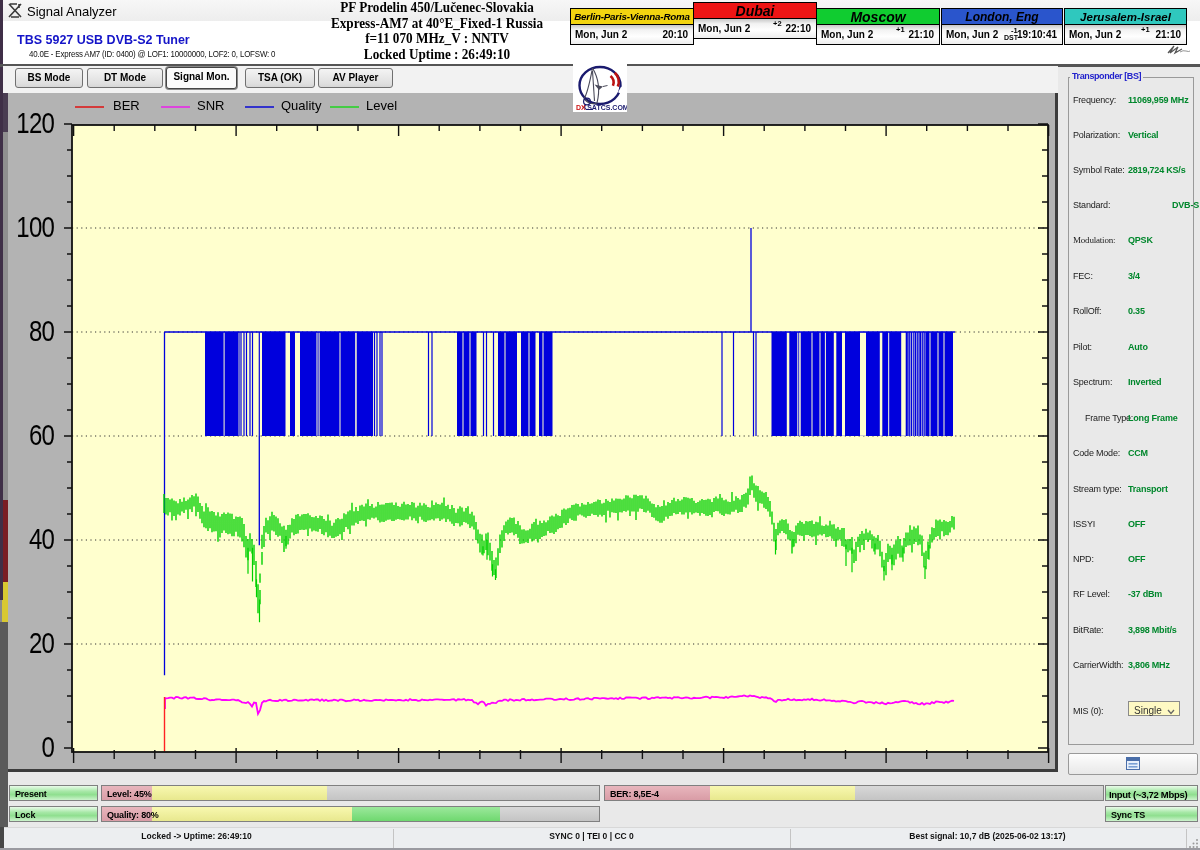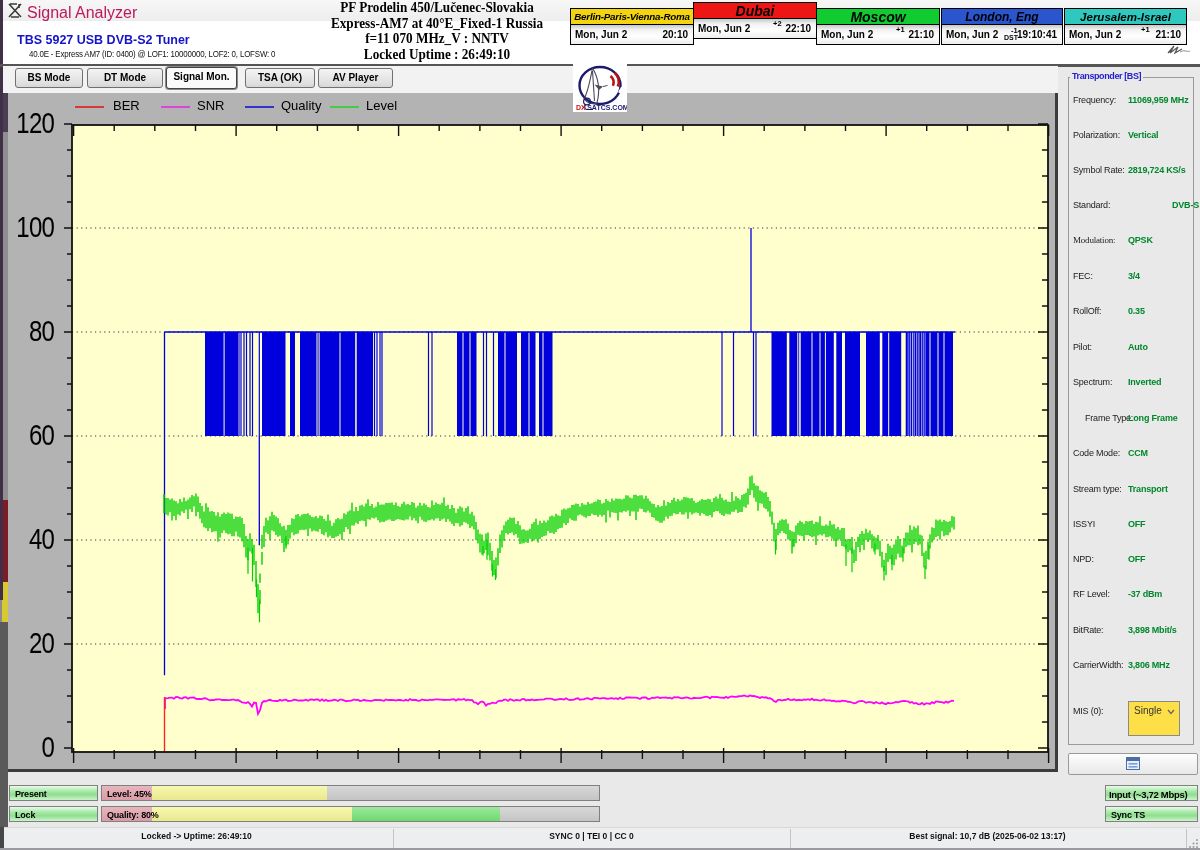--- a/index.html
+++ b/index.html
@@ -36,21 +36,21 @@
   <div class="abs" style="left:0;top:132px;width:8px;height:368px;background:#8f8f8f;"></div>
   <div class="abs" style="left:2px;top:500px;width:6px;height:82px;background:#7a1d24;"></div>
   <div class="abs" style="left:2px;top:582px;width:6px;height:40px;background:#d8c832;"></div>
   <div class="abs" style="left:0;top:622px;width:8px;height:228px;background:#5a5a5a;"></div>
   <div class="abs" style="left:0;top:0;width:3px;height:600px;background:#3f2f47;"></div>
 
   <div class="abs" style="left:3px;top:0;width:1197px;height:21px;background:linear-gradient(180deg,#f7f7f7,#ededed);"></div>
   <svg class="abs" style="left:8px;top:3px" width="14" height="15" viewBox="0 0 14 15">
     <path d="M1 1 L13 14 M13 1 L1 14 M2 1 H9 M3 14 H11 M11 5 L11 1" stroke="#3a3a3a" stroke-width="1.6" fill="none"></path>
   </svg>
-  <div class="abs" style="left:27px;top:4px;font-size:16px;color:#be185d;">Signal Analyzer</div>
+  <div class="abs" style="left:27px;top:4px;font-size:13px;color:#000000;">Signal Analyzer</div>
 
   <div class="abs" style="left:3px;top:21px;width:1197px;height:44px;background:#fff;"></div>
 
   <div class="abs" style="left:187px;top:0px;width:500px;text-align:center;
        font-family:'Liberation Serif',serif;font-weight:bold;font-size:15px;color:#000;line-height:15.5px;
        transform:scaleX(0.88);transform-origin:50% 0;">
     PF Prodelin 450/Lučenec-Slovakia<br>
     Express-AM7 at 40°E_Fixed-1 Russia<br>
     f=11 070 MHz_V : NNTV<br>
     Locked Uptime : 26:49:10
@@ -234,41 +234,46 @@
   <div class="rlbl" style="top:553.5px;">NPD:</div>
     <div class="rval" style="top:553.5px;">OFF</div>
   <div class="rlbl" style="top:589px;">RF Level:</div>
     <div class="rval" style="top:589px;">-37 dBm</div>
   <div class="rlbl" style="top:624.5px;">BitRate:</div>
     <div class="rval" style="top:624.5px;">3,898 Mbit/s</div>
   <div class="rlbl" style="top:659.5px;">CarrierWidth:</div>
     <div class="rval" style="top:659.5px;">3,806 MHz</div>
 
   <div class="rlbl" style="top:706px;">MIS (0):</div>
-  <div class="abs" style="left:1128px;top:701px;width:52px;height:35px;background:#fde047;border:1px solid #8a8a8a;font-size:10px;color:#333;padding:3px 0 0 5px;">Single
+  <div class="abs" style="left:1128px;top:701px;width:52px;height:15px;background:#fef9c3;border:1px solid #8a8a8a;font-size:10px;color:#333;padding:3px 0 0 5px;">Single
     <svg class="abs" style="right:4px;top:7px" width="8" height="6" viewBox="0 0 8 6">
         <path d="M1 1 L4 4.5 L7 1" stroke="#666" stroke-width="1.3" fill="none"></path>
       </svg>
   </div>
 
   <div class="abs" style="left:1068px;top:753px;width:130px;height:22px;border:1px solid #999;border-radius:2px;background:linear-gradient(180deg,#fdfdfd,#e8e8e8);"></div>
   <svg class="abs" style="left:1126px;top:757px;" width="14" height="13" viewBox="0 0 14 13">
     <rect x="0.5" y="0.5" width="13" height="12" fill="#e8f0fb" stroke="#4a6ea9"></rect>
     <rect x="1" y="1" width="12" height="3" fill="#4a6ea9"></rect>
     <rect x="2.5" y="6" width="9" height="1.6" fill="#7aa0d4"></rect>
     <rect x="2.5" y="9" width="9" height="1.6" fill="#7aa0d4"></rect>
   </svg>
 
   <div class="bar gbar" style="left:9px;top:785px;width:89px;">
       <span class="bartext">Present</span>
     </div>
   <div class="bar graybar" style="left:101px;top:785px;width:499px;">
     <span class="seg" style="left:0;width:50px;background:linear-gradient(180deg,#e8b6bd,#d99ca6);"></span>
     <span class="seg" style="left:50px;width:175px;background:linear-gradient(180deg,#f8f8b0,#e8e88e);"></span>
     <span class="bartext">Level: 45%</span>
+  </div>
+  <div class="bar graybar" style="left:604px;top:785px;width:500px;">
+    <span class="seg" style="left:0;width:105px;background:linear-gradient(180deg,#e8b6bd,#d99ca6);"></span>
+    <span class="seg" style="left:105px;width:145px;background:linear-gradient(180deg,#f8f8b0,#e8e88e);"></span>
+    <span class="bartext">BER: 8,5E-4</span>
   </div>
   <div class="bar gbar" style="left:1105px;top:785px;width:93px;">
       <span class="bartext" style="font-size:9.5px;left:3px;letter-spacing:-0.3px;">Input (~3,72 Mbps)</span>
     </div>
 
   <div class="bar gbar" style="left:9px;top:806px;width:89px;">
       <span class="bartext">Lock</span>
     </div>
   <div class="bar graybar" style="left:101px;top:806px;width:499px;">
     <span class="seg" style="left:0;width:50px;background:linear-gradient(180deg,#e8b6bd,#d99ca6);"></span>

